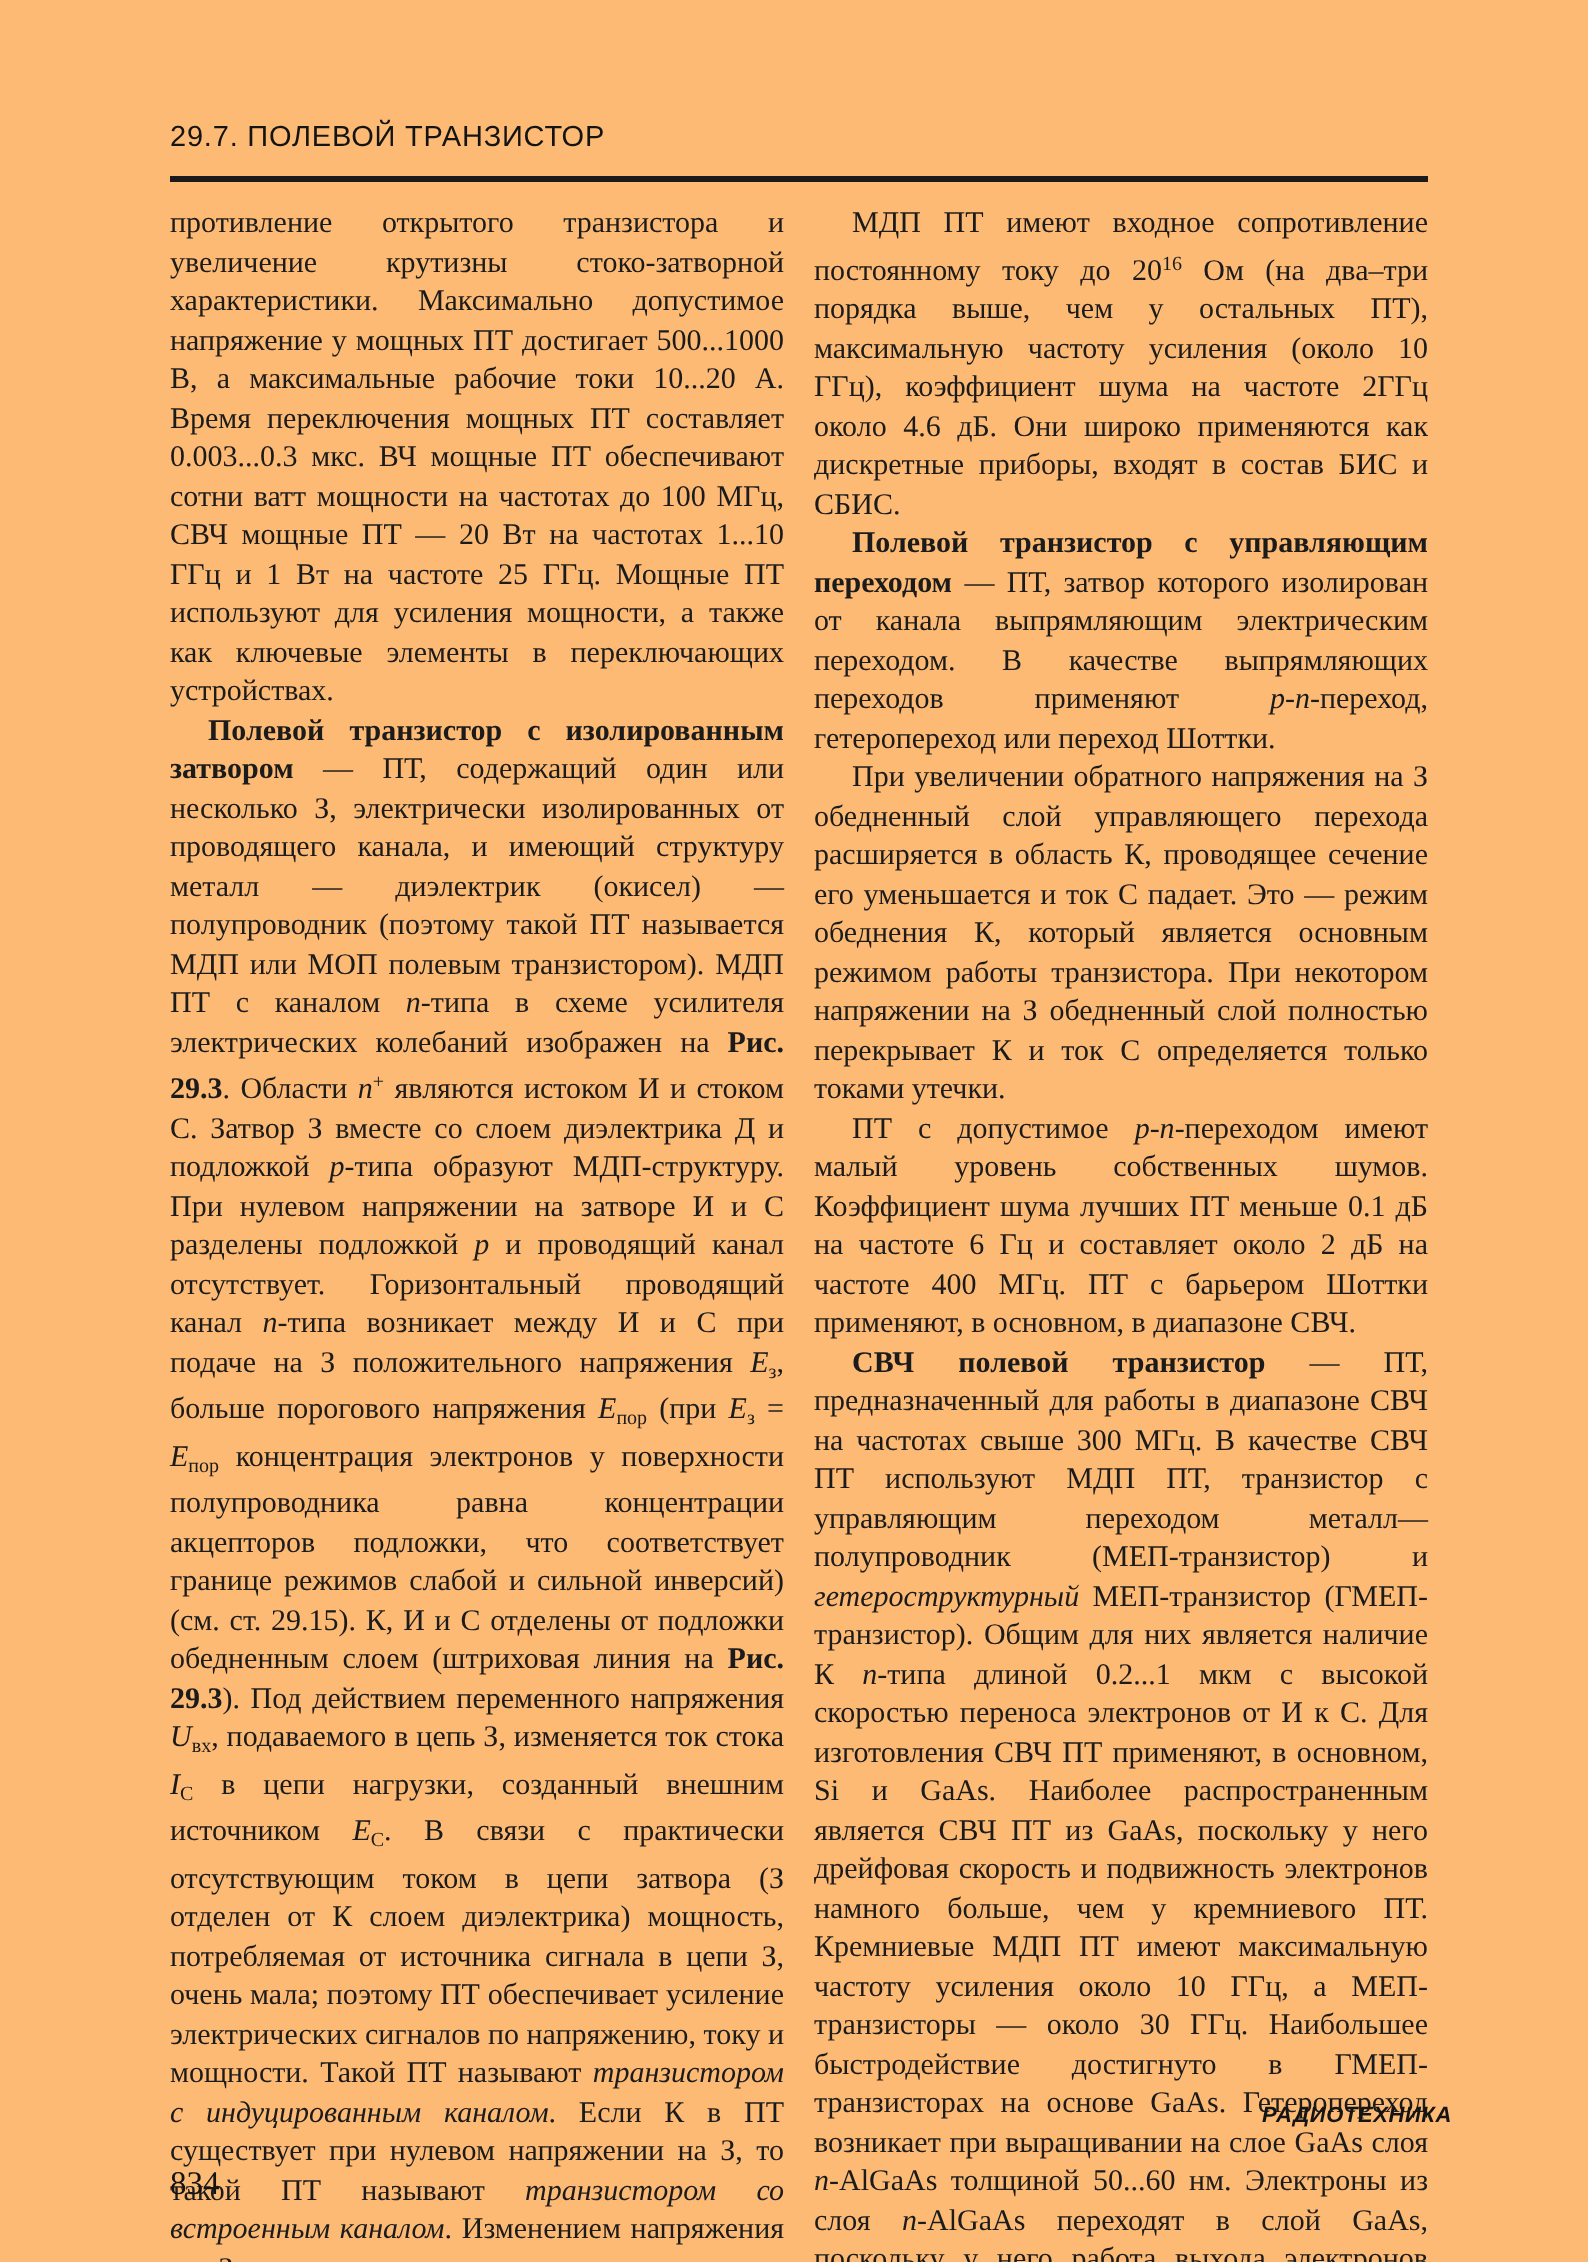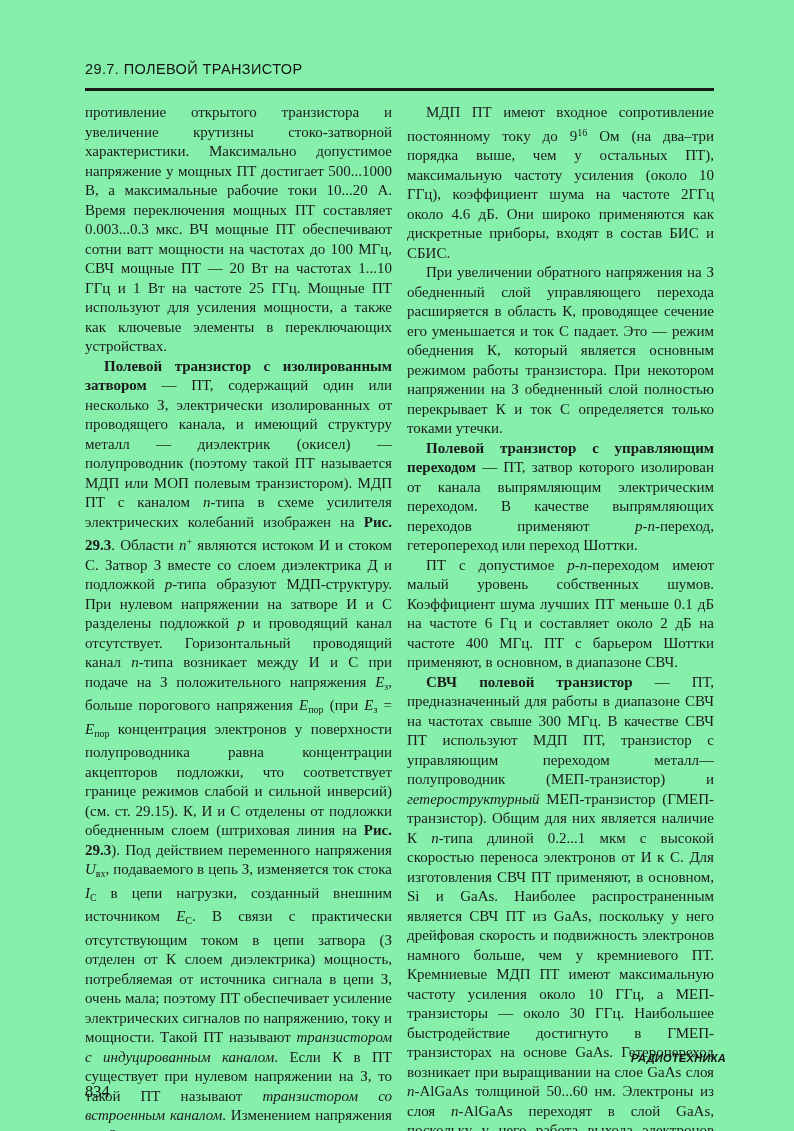--- a/index.html
+++ b/index.html
@@ -6,21 +6,21 @@
   body {
     width: 794px; height: 1131px;
     background: #ffffff;
     font-family: "Liberation Serif", serif;
     color: #1b1b1b;
     overflow: hidden;
   }
   .page {
     position: relative;
     width: 794px; height: 1131px;
-    background: #86efac;
+    background: #fdba74;
   }
   .running-head {
     position: absolute;
     left: 85px; top: 61px;
     font-family: "Liberation Sans", sans-serif;
     font-size: 14.5px;
     letter-spacing: 0.4px;
     color: #141414;
     white-space: nowrap;
   }
@@ -78,23 +78,23 @@
   <div class="running-head">29.7. ПОЛЕВОЙ ТРАНЗИСТОР</div>
 
   <div class="head-rule"></div>
 
   <div class="columns">
     <div class="col">
         <p class=""><span>противление открытого транзистора и увеличение крутизны стоко-затворной характеристики. Максимально допустимое напряжение у мощных ПТ достигает 500...1000 В, а максимальные рабочие токи 10...20 А. Время переключения мощных ПТ составляет 0.003...0.3 мкс. ВЧ мощные ПТ обеспечивают сотни ватт мощности на частотах до 100 МГц, СВЧ мощные ПТ — 20 Вт на частотах 1...10 ГГц и 1 Вт на частоте 25 ГГц. Мощные ПТ используют для усиления мощности, а также как ключевые элементы в переключающих устройствах.</span></p>
         <p class="indent"><span class="b">Полевой транзистор с изолированным затвором</span><span> — ПТ, содержащий один или несколько З, электрически изолированных от проводящего канала, и имеющий структуру металл — диэлектрик (окисел) — полупроводник (поэтому такой ПТ называется МДП или МОП полевым транзистором). МДП ПТ с каналом </span><span class="i">n</span><span>-типа в схеме усилителя электрических колебаний изображен на </span><span class="b">Рис. 29.3</span><span>. Области </span><span class="i">n</span><span class="sup">+</span><span> являются истоком И и стоком С. Затвор З вместе со слоем диэлектрика Д и подложкой </span><span class="i">p</span><span>-типа образуют МДП-структуру. При нулевом напряжении на затворе И и С разделены подложкой </span><span class="i">p</span><span> и проводящий канал отсутствует. Горизонтальный проводящий канал </span><span class="i">n</span><span>-типа возникает между И и С при подаче на З положительного напряжения </span><span class="i">E</span><span class="sub">з</span><span>, больше порогового напряжения </span><span class="i">E</span><span class="sub">пор</span><span> (при </span><span class="i">E</span><span class="sub">з</span><span> = </span><span class="i">E</span><span class="sub">пор</span><span> концентрация электронов у поверхности полупроводника равна концентрации акцепторов подложки, что соответствует границе режимов слабой и сильной инверсий) (см. ст. 29.15). К, И и С отделены от подложки обедненным слоем (штриховая линия на </span><span class="b">Рис. 29.3</span><span>). Под действием переменного напряжения </span><span class="i">U</span><span class="sub">вх</span><span>, подаваемого в цепь З, изменяется ток стока </span><span class="i">I</span><span class="sub">С</span><span> в цепи нагрузки, созданный внешним источником </span><span class="i">E</span><span class="sub">С</span><span>. В связи с практически отсутствующим током в цепи затвора (З отделен от К слоем диэлектрика) мощность, потребляемая от источника сигнала в цепи З, очень мала; поэтому ПТ обеспечивает усиление электрических сигналов по напряжению, току и мощности. Такой ПТ называют </span><span class="i">транзистором с индуцированным каналом</span><span>. Если К в ПТ существует при нулевом напряжении на З, то такой ПТ называют </span><span class="i">транзистором со встроенным каналом</span><span>. Изменением напряжения на З можно изменять проводимость канала, обогащая или обедняя его электронами. Существуют МДП ПТ и с вертикальным К, которые обеспечивают меньшее падение напряжения на открытом транзисторе.</span></p>
       </div>
     <div class="col">
-        <p class="indent"><span>МДП ПТ имеют входное сопротивление постоянному току до 9</span><span class="sup">16</span><span> Ом (на два–три порядка выше, чем у остальных ПТ), максимальную частоту усиления (около 10 ГГц), коэффициент шума на частоте 2ГГц около 4.6 дБ. Они широко применяются как дискретные приборы, входят в состав БИС и СБИС.</span></p>
+        <p class="indent"><span>МДП ПТ имеют входное сопротивление постоянному току до 20</span><span class="sup">16</span><span> Ом (на два–три порядка выше, чем у остальных ПТ), максимальную частоту усиления (около 10 ГГц), коэффициент шума на частоте 2ГГц около 4.6 дБ. Они широко применяются как дискретные приборы, входят в состав БИС и СБИС.</span></p>
+        <p class="indent"><span class="b">Полевой транзистор с управляющим переходом</span><span> — ПТ, затвор которого изолирован от канала выпрямляющим электрическим переходом. В качестве выпрямляющих переходов применяют </span><span class="i">p-n</span><span>-переход, гетеропереход или переход Шоттки.</span></p>
         <p class="indent"><span>При увеличении обратного напряжения на З обедненный слой управляющего перехода расширяется в область К, проводящее сечение его уменьшается и ток С падает. Это — режим обеднения К, который является основным режимом работы транзистора. При некотором напряжении на З обедненный слой полностью перекрывает К и ток С определяется только токами утечки.</span></p>
-        <p class="indent"><span class="b">Полевой транзистор с управляющим переходом</span><span> — ПТ, затвор которого изолирован от канала выпрямляющим электрическим переходом. В качестве выпрямляющих переходов применяют </span><span class="i">p-n</span><span>-переход, гетеропереход или переход Шоттки.</span></p>
         <p class="indent"><span>ПТ с допустимое </span><span class="i">p-n</span><span>-переходом имеют малый уровень собственных шумов. Коэффициент шума лучших ПТ меньше 0.1 дБ на частоте 6 Гц и составляет около 2 дБ на частоте 400 МГц. ПТ с барьером Шоттки применяют, в основном, в диапазоне СВЧ.</span></p>
         <p class="indent"><span class="b">СВЧ полевой транзистор</span><span> — ПТ, предназначенный для работы в диапазоне СВЧ на частотах свыше 300 МГц. В качестве СВЧ ПТ используют МДП ПТ, транзистор с управляющим переходом металл—полупроводник (МЕП-транзистор) и </span><span class="i">гетероструктурный</span><span> МЕП-транзистор (ГМЕП-транзистор). Общим для них является наличие К </span><span class="i">n</span><span>-типа длиной 0.2...1 мкм с высокой скоростью переноса электронов от И к С. Для изготовления СВЧ ПТ применяют, в основном, Si и GaAs. Наиболее распространенным является СВЧ ПТ из GaAs, поскольку у него дрейфовая скорость и подвижность электронов намного больше, чем у кремниевого ПТ. Кремниевые МДП ПТ имеют максимальную частоту усиления около 10 ГГц, а МЕП-транзисторы — около 30 ГГц. Наибольшее быстродействие достигнуто в ГМЕП-транзисторах на основе GaAs. Гетеропереход возникает при выращивании на слое GaAs слоя </span><span class="i">n</span><span>-AlGaAs толщиной 50...60 нм. Электроны из слоя </span><span class="i">n</span><span>-AlGaAs переходят в слой GaAs, поскольку у него работа выхода электронов больше, и накапливаются в тонком (10 нм) слое около границы раздела полупроводника. Этот слой и является К, соединяющим И и С. Электроны в К называют двумерным электронным</span></p>
       </div>
   </div>
 
   <div class="footer-pagenum">834</div>
 
   <div class="footer-journal">РАДИОТЕХНИКА</div>
 
 </div>

